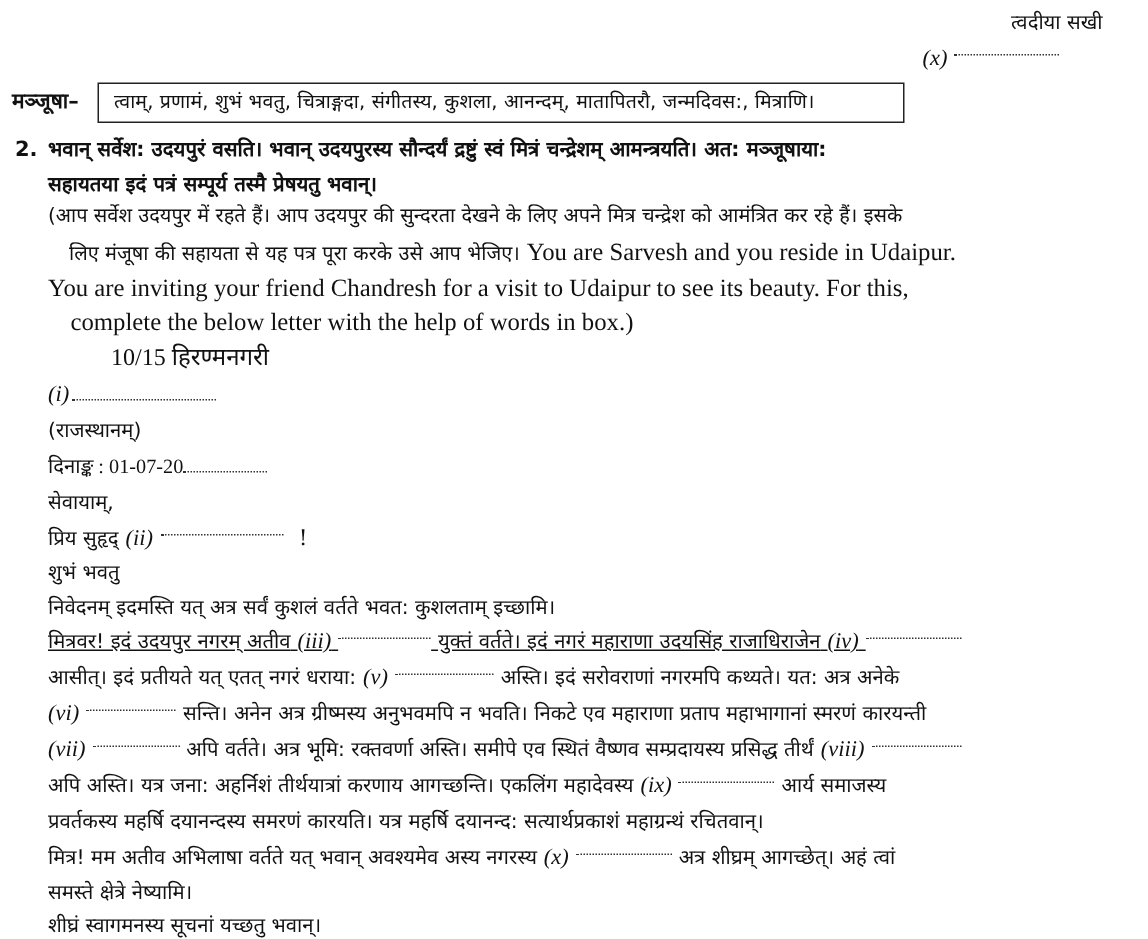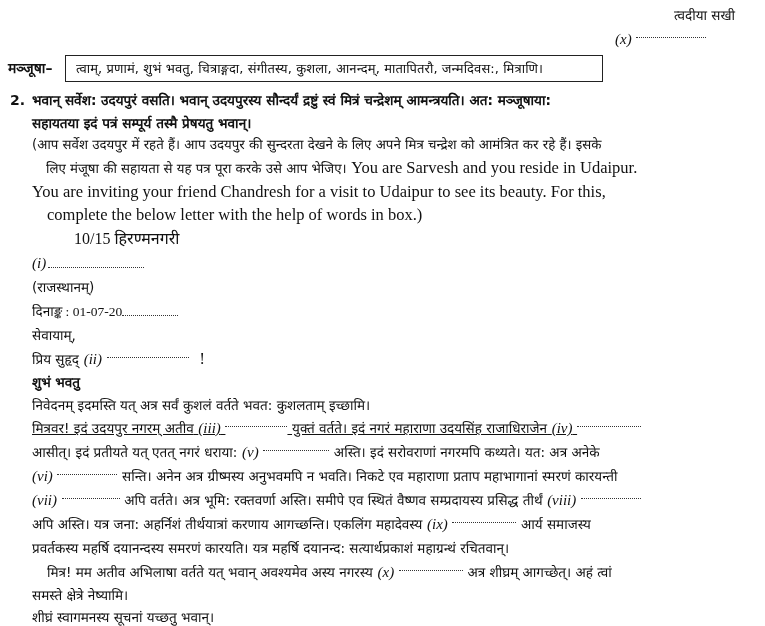--- a/index.html
+++ b/index.html
@@ -97,21 +97,21 @@
 <div class="line" style="left:32px; top:301px;text-align:center;">
   <span class="dev" style="font-family:'Liberation Serif','DejaVu Sans',serif;">दिनाङ्क : 01-07-20</span><span class="blank" style="width:56px;"></span>
 </div>
 <div class="line dev" style="left:32px; top:325px;">सेवायाम्,</div>
 <div class="line" style="left:32px; top:349px;">
   <span class="dev">प्रिय सुहृद्</span>
   <span class="roman">(ii)</span>
   <span class="blank up" style="width:82px;"></span>
   <span style="margin-left:6px;">!</span>
 </div>
-<div class="line dev" style="left:32px; top:372px;font-weight:bold;">शुभं भवतु</div>
+<div class="line dev" style="left:32px; top:372px;">शुभं भवतु</div>
 
 <div class="line dev" style="left:32px; top:395px;">निवेदनम् इदमस्ति यत् अत्र सर्वं कुशलं वर्तते भवत: कुशलताम् इच्छामि।</div>
 
 <div class="line" style="left:32px; top:418px;text-decoration:underline;">
   <span class="dev">मित्रवर! इदं उदयपुर नगरम् अतीव</span>
   <span class="roman">(iii)</span>
   <span class="blank up" style="width:62px;"></span>
   <span class="dev">युक्तं वर्तते। इदं नगरं महाराणा उदयसिंह राजाधिराजेन</span>
   <span class="roman">(iv)</span>
   <span class="blank up" style="width:64px;"></span>
@@ -140,21 +140,21 @@
 
 <div class="line" style="left:32px; top:514px;">
   <span class="dev">अपि अस्ति। यत्र जना: अहर्निशं तीर्थयात्रां करणाय आगच्छन्ति। एकलिंग महादेवस्य</span>
   <span class="roman">(ix)</span>
   <span class="blank up" style="width:64px;"></span>
   <span class="dev">आर्य समाजस्य</span>
 </div>
 
 <div class="line dev" style="left:32px; top:538px;">प्रवर्तकस्य महर्षि दयानन्दस्य समरणं कारयति। यत्र महर्षि दयानन्द: सत्यार्थप्रकाशं महाग्रन्थं रचितवान्।</div>
 
-<div class="line" style="left:32px; top:562px;margin-left:15px;">
+<div class="line" style="left:32px; top:562px;">
   <span class="dev">मित्र! मम अतीव अभिलाषा वर्तते यत् भवान् अवश्यमेव अस्य नगरस्य</span>
   <span class="roman">(x)</span>
   <span class="blank up" style="width:64px;"></span>
   <span class="dev">अत्र शीघ्रम् आगच्छेत्। अहं त्वां</span>
 </div>
 
 <div class="line dev" style="left:32px; top:585px;text-align:right;">समस्ते क्षेत्रे नेष्यामि।</div>
 <div class="line dev" style="left:32px; top:607px;">शीघ्रं स्वागमनस्य सूचनां यच्छतु भवान्।</div>
 
 </body></html>

